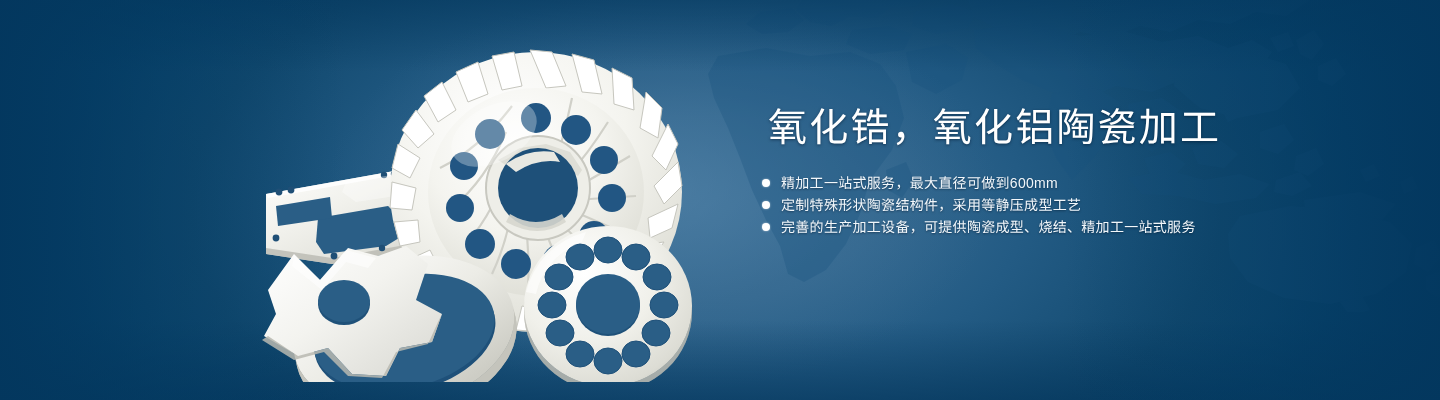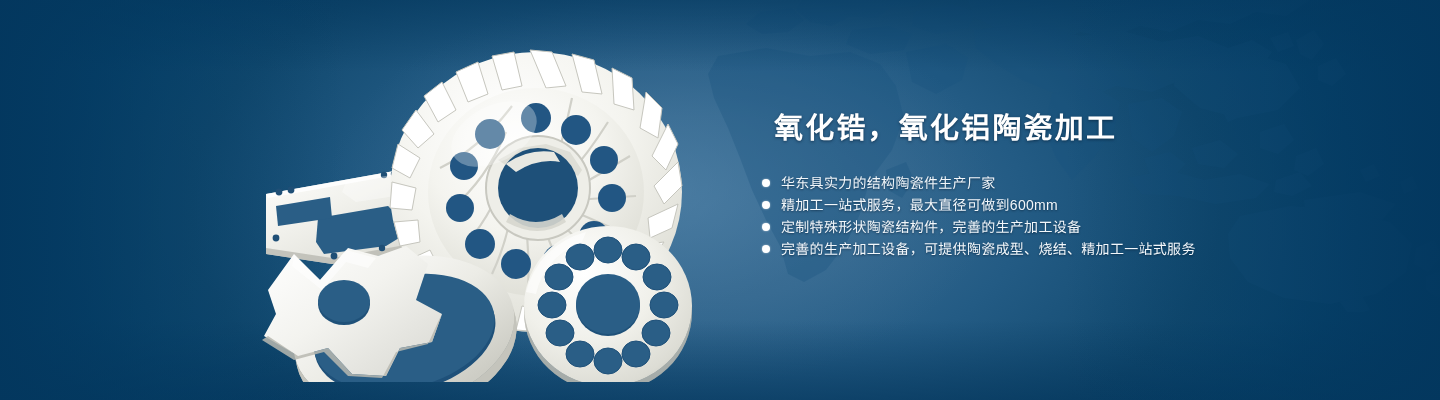--- a/index.html
+++ b/index.html
@@ -44,25 +44,25 @@
   }
   .worldmap svg{display:block;width:100%;height:100%;}
   .worldmap path{fill:#18537f;}
 
   
   .textblock{
     position:absolute;left:762px;top:108px;width:620px;
   }
   .headline{
     color:#ffffff;
-    font-size:29px;
+    font-size:39px;
     letter-spacing:2.2px;
-    font-weight:700;
+    font-weight:400;
     line-height:40px;
-    margin:0 0 24px 12px;
+    margin:0 0 24px 6px;
     text-shadow:0 1px 3px rgba(0,20,40,.55);
     white-space:nowrap;
   }
   .bullets{list-style:none;margin:0;padding:0;}
   .bullets li{
     display:flex;align-items:center;
     color:#f2f7fb;
     font-size:14px;
     line-height:22px;
     height:22px;
@@ -309,29 +309,25 @@
       </g>
     </svg>
   </div>
 
   <div class="textblock">
     <h1 class="headline">氧化锆，氧化铝陶瓷加工</h1>
 
     <ul class="bullets">
       <li>
         <span class="dot"></span>
-        <span>华东具实力的结构陶瓷件生产厂家</span>
-      </li>
-      <li>
-        <span class="dot"></span>
         <span>精加工一站式服务，最大直径可做到600mm</span>
       </li>
       <li>
         <span class="dot"></span>
-        <span>定制特殊形状陶瓷结构件，完善的生产加工设备</span>
+        <span>定制特殊形状陶瓷结构件，采用等静压成型工艺</span>
       </li>
       <li>
         <span class="dot"></span>
         <span>完善的生产加工设备，可提供陶瓷成型、烧结、精加工一站式服务</span>
       </li>
     </ul>
   </div>
 
 </div>
 

